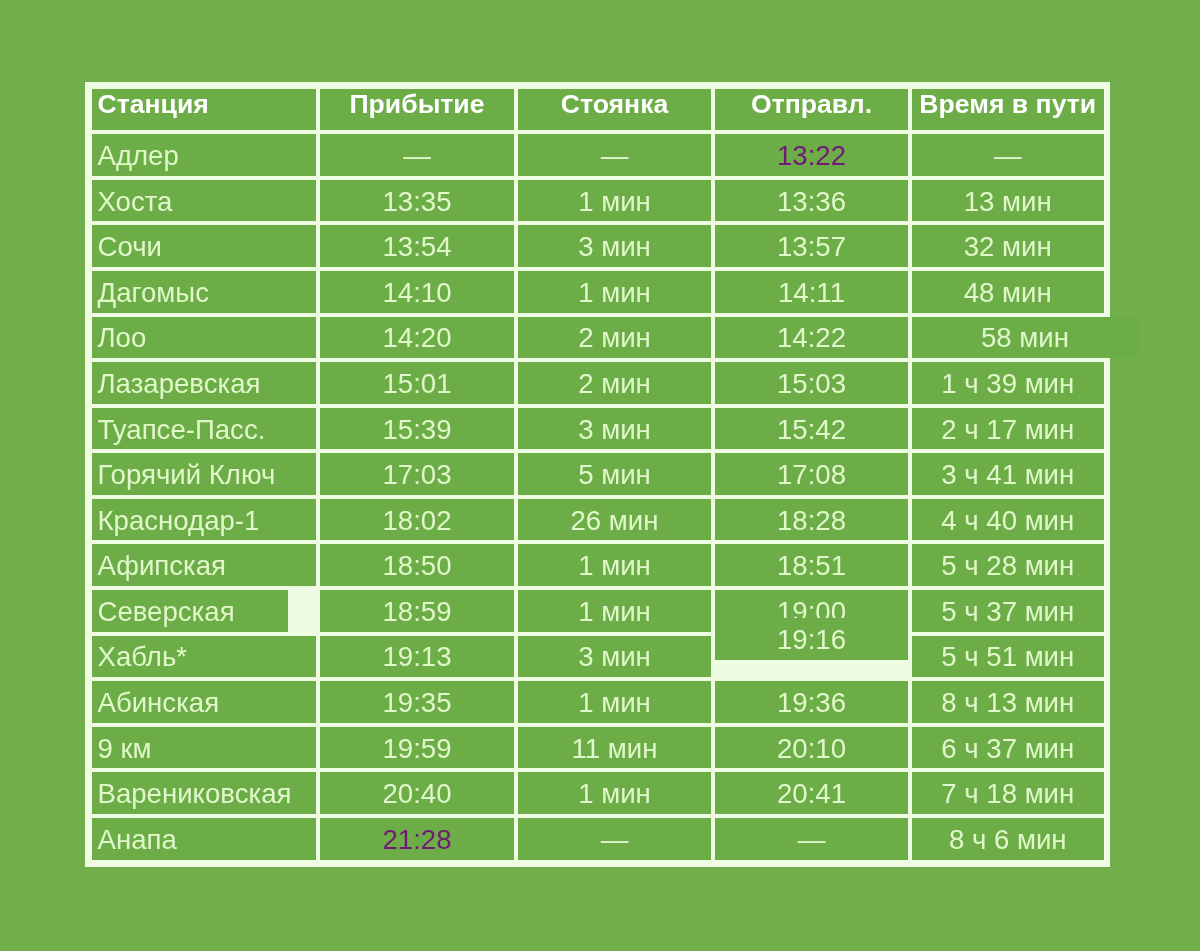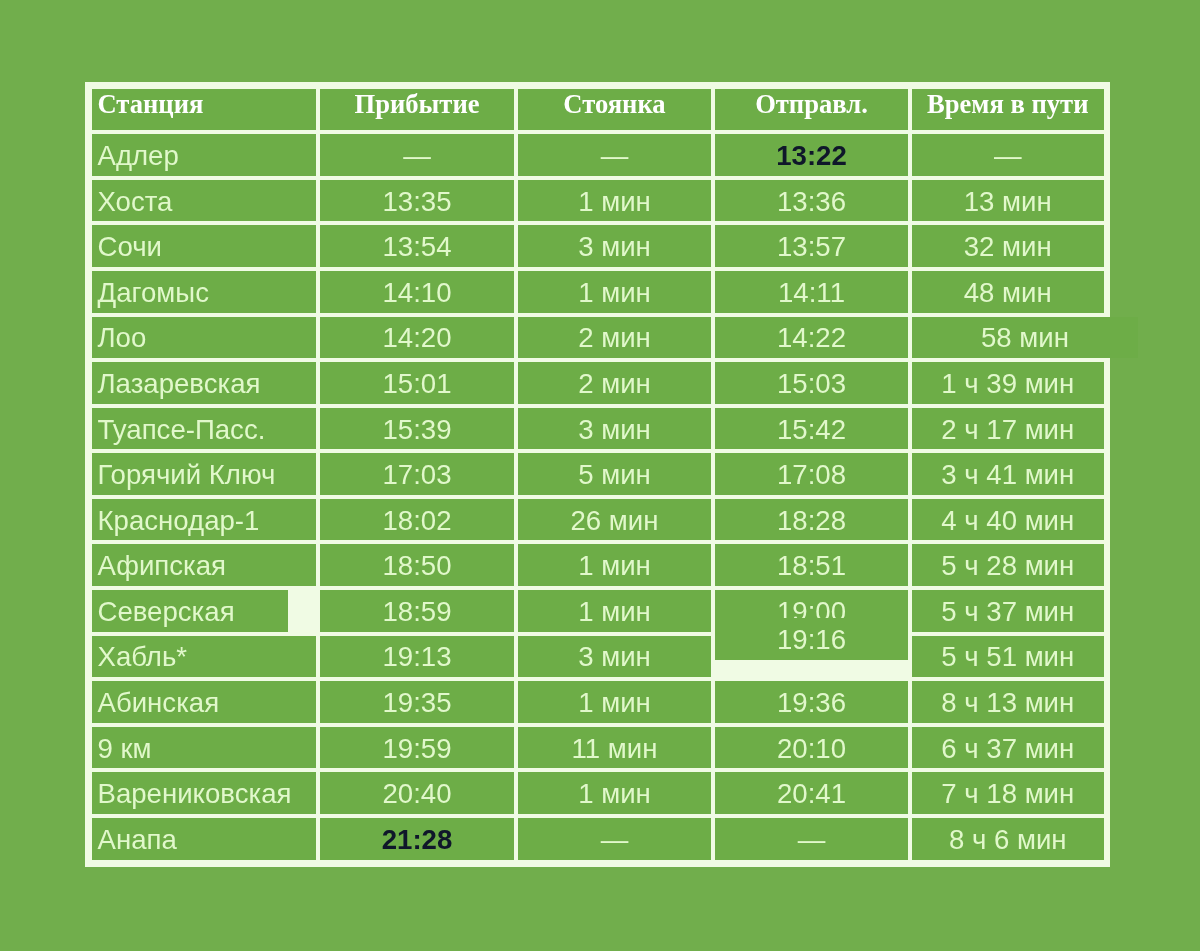--- a/index.html
+++ b/index.html
@@ -29,22 +29,22 @@
   .cell .t{
     position:absolute;
     white-space:nowrap;
     font-size:27.6px;
     line-height:1;
     color:#e1f8cb;
     font-weight:400;
   }
   .cell.ctr .t{left:50%;transform:translateX(-50%);}
   .cell.left .t{left:6px;}
-  .cell.hdr .t{color:#ffffff;font-weight:700;font-size:26.6px;font-family:Liberation Serif, serif;}
-  .cell.bold .t{font-weight:700;color:#0f172a;}
+  .cell.hdr .t{color:#ffffff;font-weight:700;font-size:26.6px;}
+  .cell.bold .t{font-weight:400;color:#701a75;}
 </style>
 </head>
 <body>
 
 <div class="sheet">
   <div class="grid">
   <div class="cell hdr left" style="left:6.5px;top:6.5px;width:224.5px;height:41.8px">
     <span class="t" style="top:2.5px">Станция</span>
   </div>
   <div class="cell hdr ctr" style="left:433px;top:6.5px;width:193px;height:41.8px">

